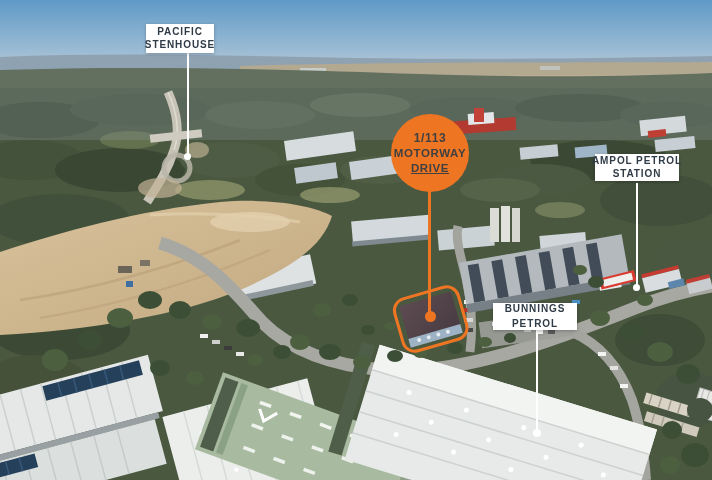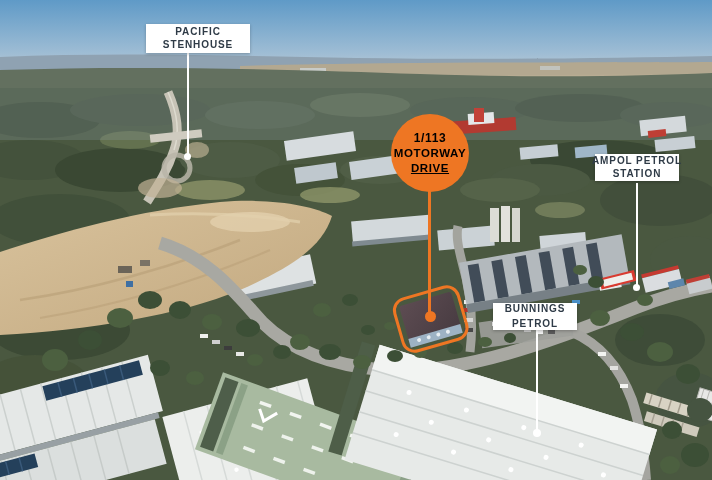--- a/index.html
+++ b/index.html
@@ -15,30 +15,30 @@
     display:flex;flex-direction:column;align-items:center;justify-content:center;
     font-size:10px;font-weight:bold;letter-spacing:.9px;line-height:12.5px;
     text-align:center;box-shadow:0 1px 3px rgba(0,0,0,.25);
     z-index:5;
   }
   .label span{display:block;white-space:nowrap;}
   .leader{position:absolute;width:2px;background:#ffffff;z-index:4;}
   .ldot{position:absolute;width:7px;height:7px;border-radius:50%;background:#ffffff;z-index:4;}
   .badge{
     position:absolute;left:391px;top:114px;width:78px;height:78px;border-radius:50%;
-    background:#ee7623;color:#000000;z-index:6;
+    background:#ee7623;color:#404040;z-index:6;
     display:flex;flex-direction:column;align-items:center;justify-content:center;
     font-weight:bold;text-align:center;letter-spacing:.6px;
   }
   .badge .b1{font-size:12px;line-height:15px;}
   .badge .b2{font-size:11.5px;line-height:15px;}
   .badge .b3{font-size:11.5px;line-height:15px;text-decoration:underline;}
   .oleader{position:absolute;left:428px;top:189px;width:3px;height:128px;background:#ee7623;z-index:3;}
   .odot{position:absolute;left:425px;top:311px;width:11px;height:11px;border-radius:50%;background:#ee7623;z-index:3;}
-  .lbl-motorway{left:146px;top:24px;width:104px;height:29px;}
+  .lbl-motorway{left:146px;top:24px;width:68px;height:29px;}
   .lbl-ampol{left:595px;top:154px;width:84px;height:27px;}
   .lbl-bunnings{left:493px;top:303px;width:84px;height:27px;justify-content:space-between;}
   .ln-motorway{left:187px;top:53px;height:102px;}
   .ln-ampol{left:636px;top:183px;height:103px;}
   .ln-bunnings{left:536px;top:330px;height:101px;}
   .dot-motorway{left:184px;top:153px;}
   .dot-ampol{left:633px;top:284px;}
   .dot-bunnings{left:533px;top:429px;width:8px;height:8px;}
 </style>
 </head>

